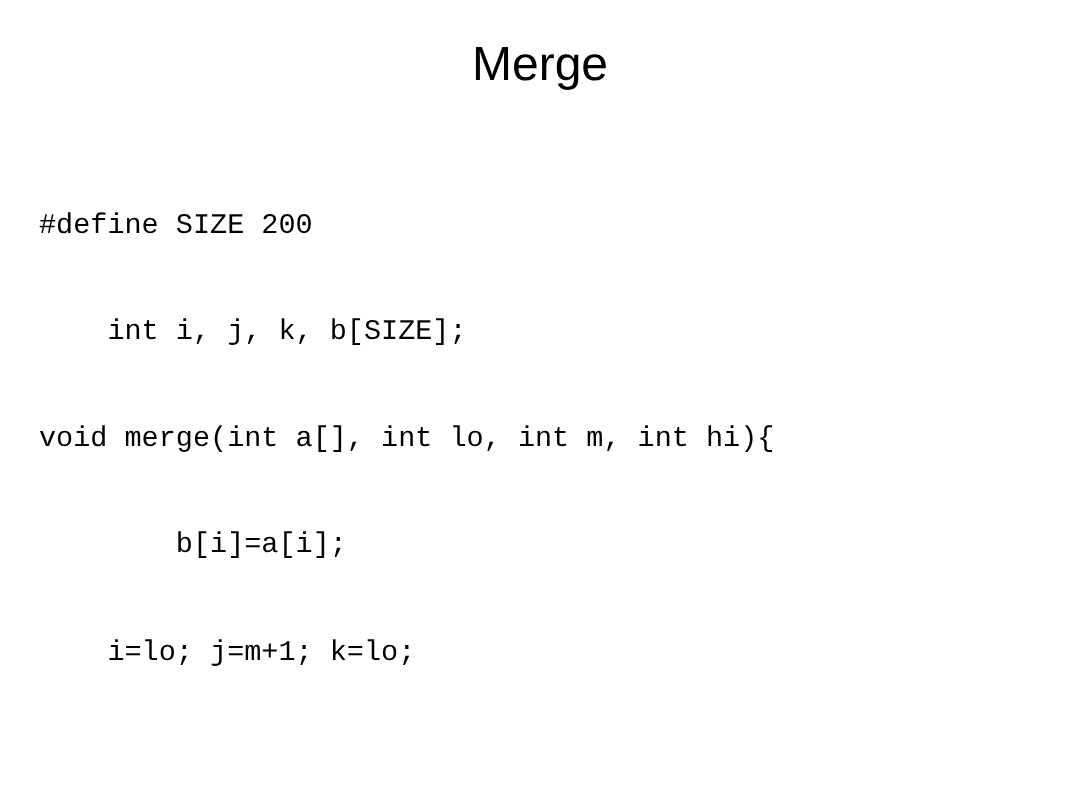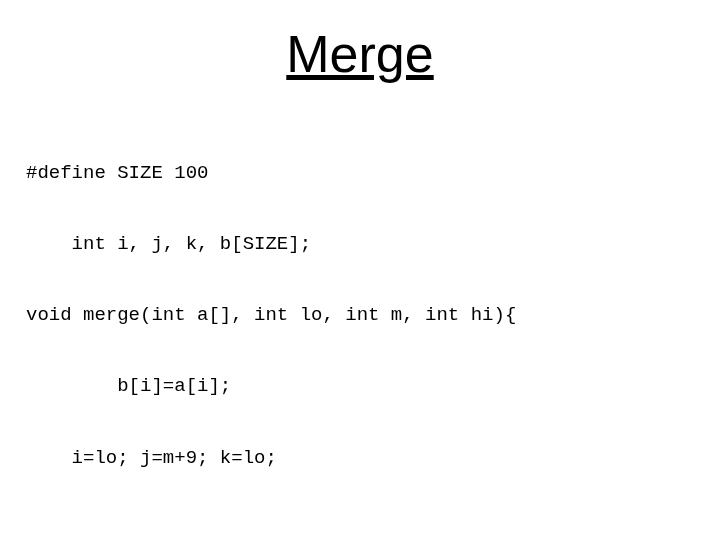--- a/index.html
+++ b/index.html
@@ -13,46 +13,45 @@
     overflow: hidden;
   }
   .slide {
     width: 720px;
     height: 540px;
     position: relative;
     box-sizing: border-box;
   }
   .title {
     text-align: center;
-    font-size: 52px;
+    font-size: 32px;
     font-weight: normal;
     margin: 0;
     padding-top: 24px;
     padding-bottom: 30px;
-    text-decoration: underline;
   }
   .code {
     font-family: "Courier New", Courier, monospace;
     font-size: 19px;
     line-height: 1.25;
     white-space: pre;
     padding-left: 26px;
   }
 </style>
 </head>
 <body>
 
 <div class="slide">
   <h1 class="title">Merge</h1>
   <div class="code">
-    <div>#define SIZE 100</div>
+    <div>#define SIZE 200</div>
     <div>    int i, j, k, b[SIZE];</div>
     <div>void merge(int a[], int lo, int m, int hi){</div>
     <div>        b[i]=a[i];</div>
-    <div>    i=lo; j=m+9; k=lo;</div>
+    <div>    i=lo; j=m+1; k=lo;</div>
     
     
     
     
     
     
     
     
   </div>
 </div>

